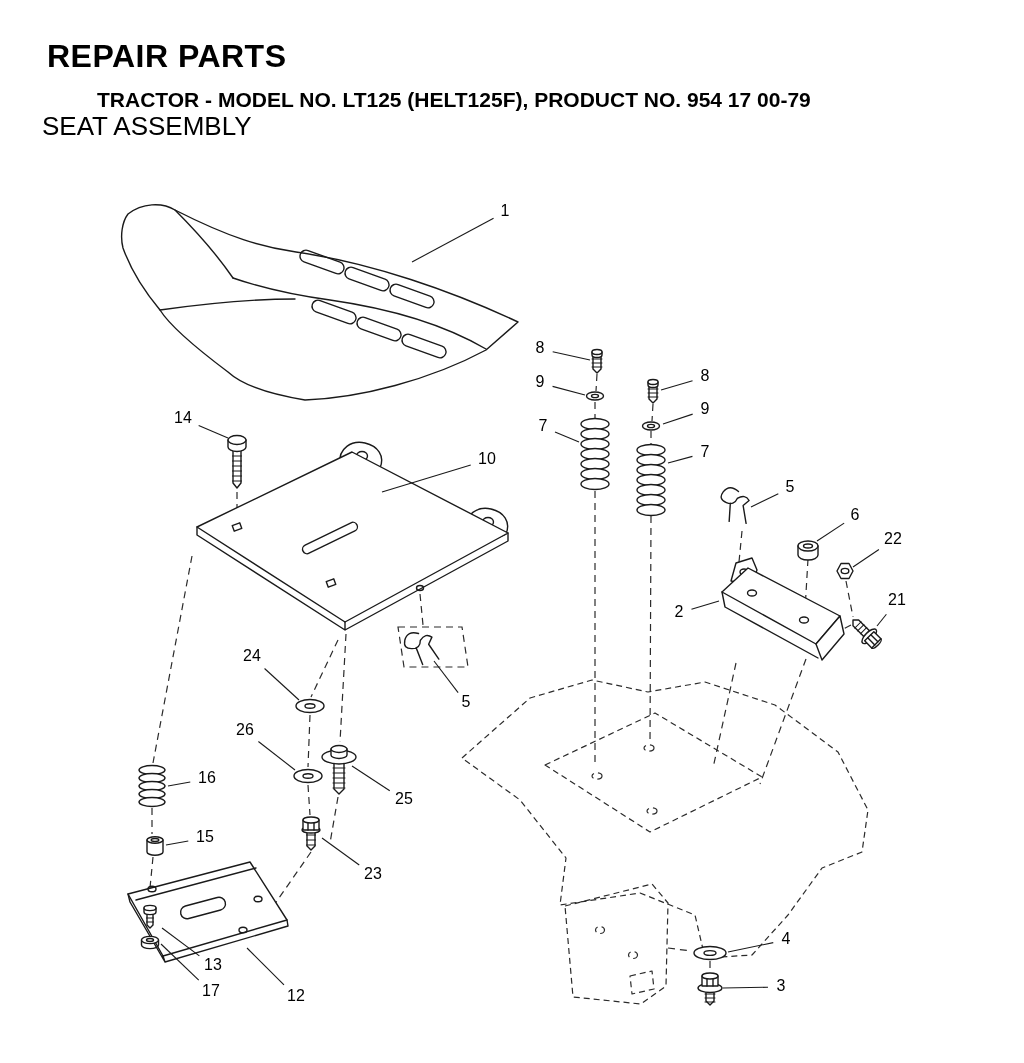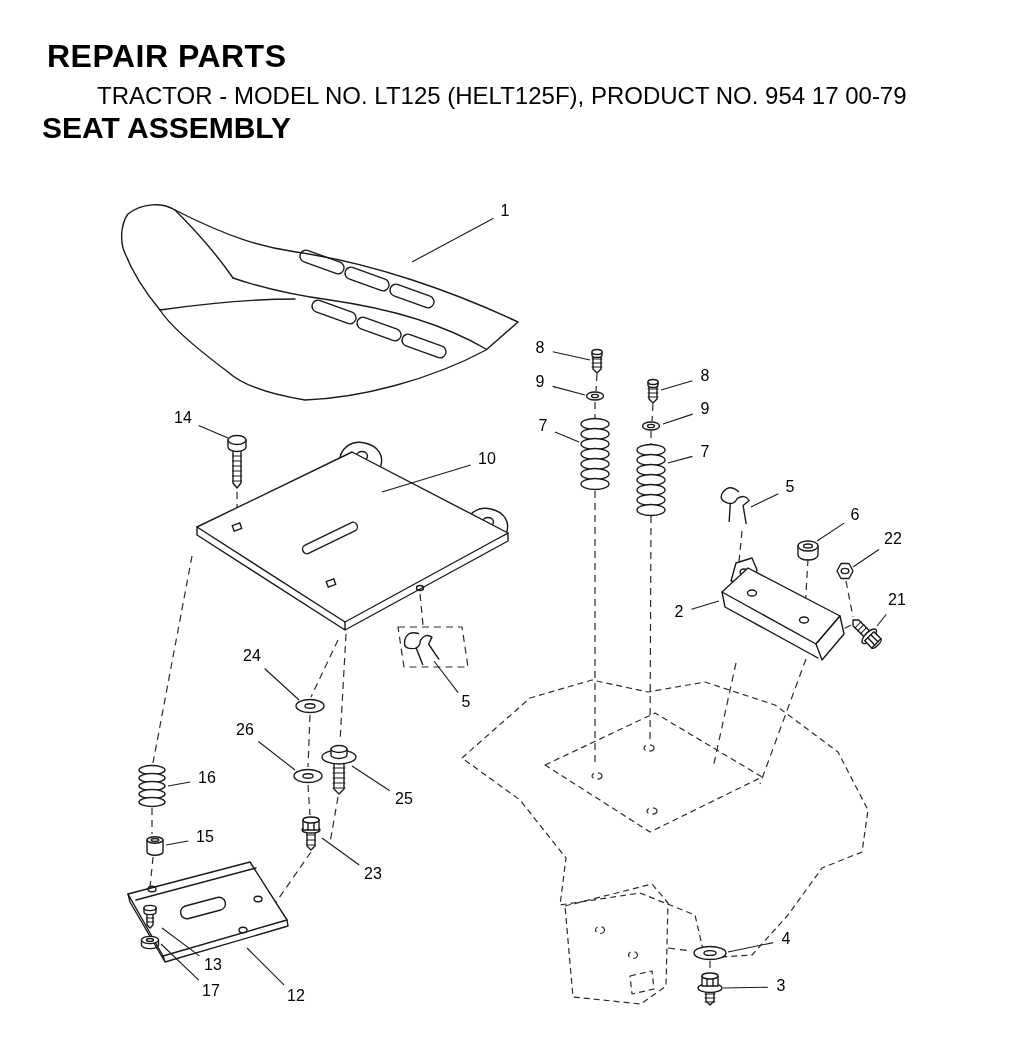--- a/index.html
+++ b/index.html
@@ -1,19 +1,19 @@
 <!DOCTYPE html>
 <html><head>
 <meta charset="utf-8">
 <style>
   html,body{margin:0;padding:0;background:#fff;}
   body{width:1024px;height:1063px;position:relative;font-family:"Liberation Sans",sans-serif;color:#000;overflow:hidden;}
   .hdr-title{position:absolute;left:47px;top:38px;font-size:32px;font-weight:bold;letter-spacing:.5px;white-space:nowrap;text-align:center;}
-  .hdr-sub{position:absolute;left:97px;top:82px;font-size:24px;font-weight:normal;white-space:nowrap;}
-  .hdr-section{position:absolute;left:42px;top:111px;font-size:30px;font-weight:bold;white-space:nowrap;}
+  .hdr-sub{position:absolute;left:97px;top:88px;font-size:21px;font-weight:bold;white-space:nowrap;}
+  .hdr-section{position:absolute;left:42px;top:111px;font-size:26px;font-weight:normal;white-space:nowrap;}
   svg{position:absolute;left:0;top:0;}
   .solid{fill:none;stroke:#1a1a1a;stroke-width:1.4;stroke-linejoin:round;stroke-linecap:round;}
   .solidf{fill:#fff;stroke:#1a1a1a;stroke-width:1.4;stroke-linejoin:round;stroke-linecap:round;}
   .thread{fill:none;stroke:#1a1a1a;stroke-width:1;stroke-linecap:round;}
   .dash{fill:none;stroke:#2b2b2b;stroke-width:1.2;stroke-dasharray:7 5;}
   .ghost{fill:none;stroke:#2b2b2b;stroke-width:1.2;stroke-dasharray:6 4;stroke-linejoin:round;}
   .leader{stroke:#1a1a1a;stroke-width:1.1;}
   text.callout{fill:#000;font-size:16px;font-family:"Liberation Sans",sans-serif;text-anchor:middle;dominant-baseline:middle;}
 </style>
 </head>

